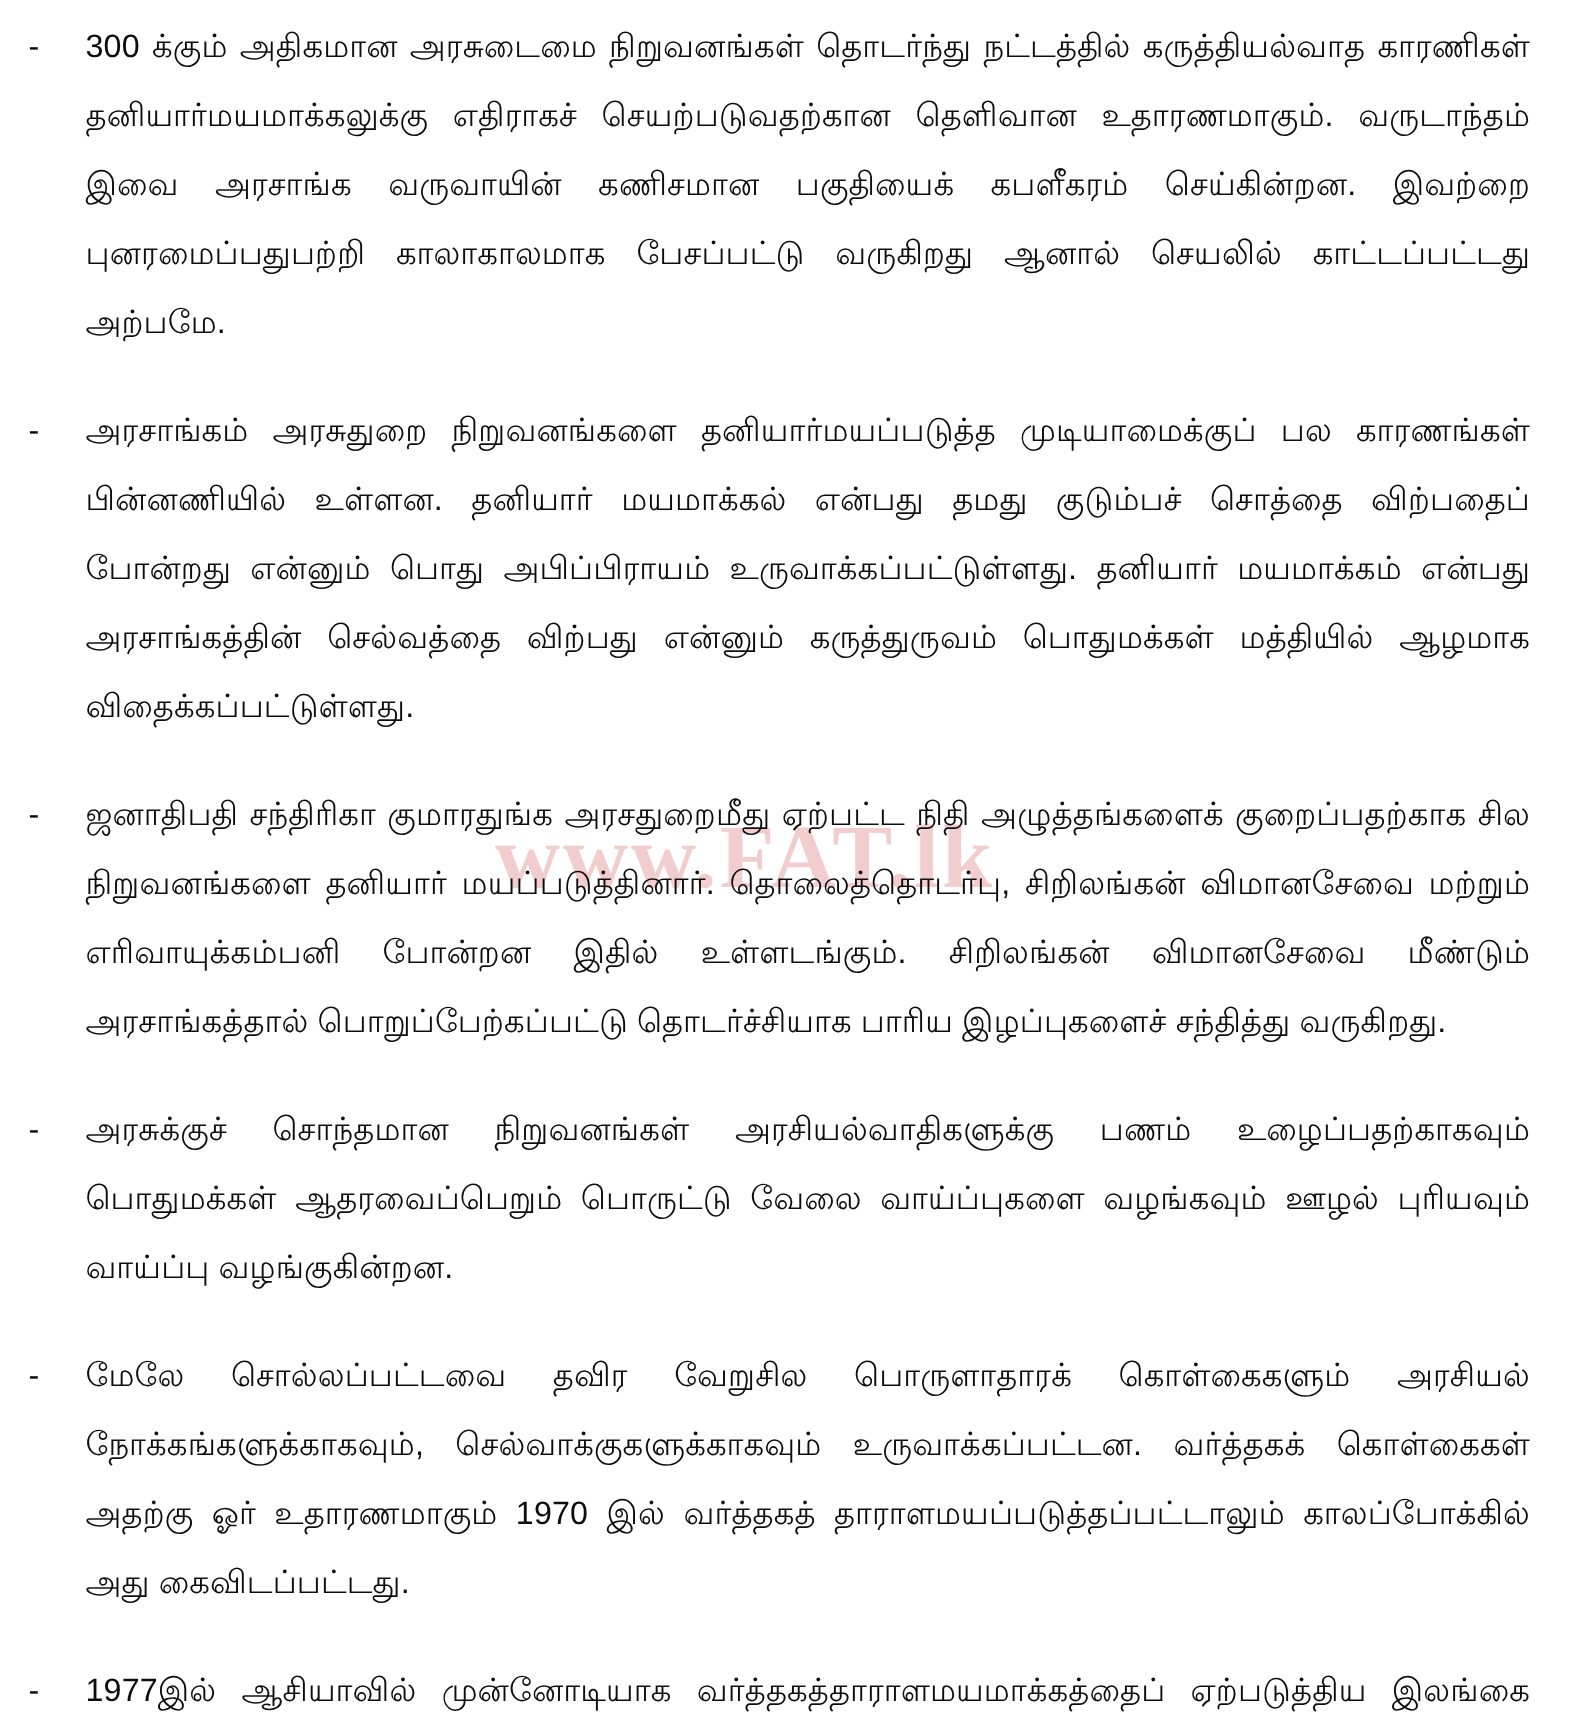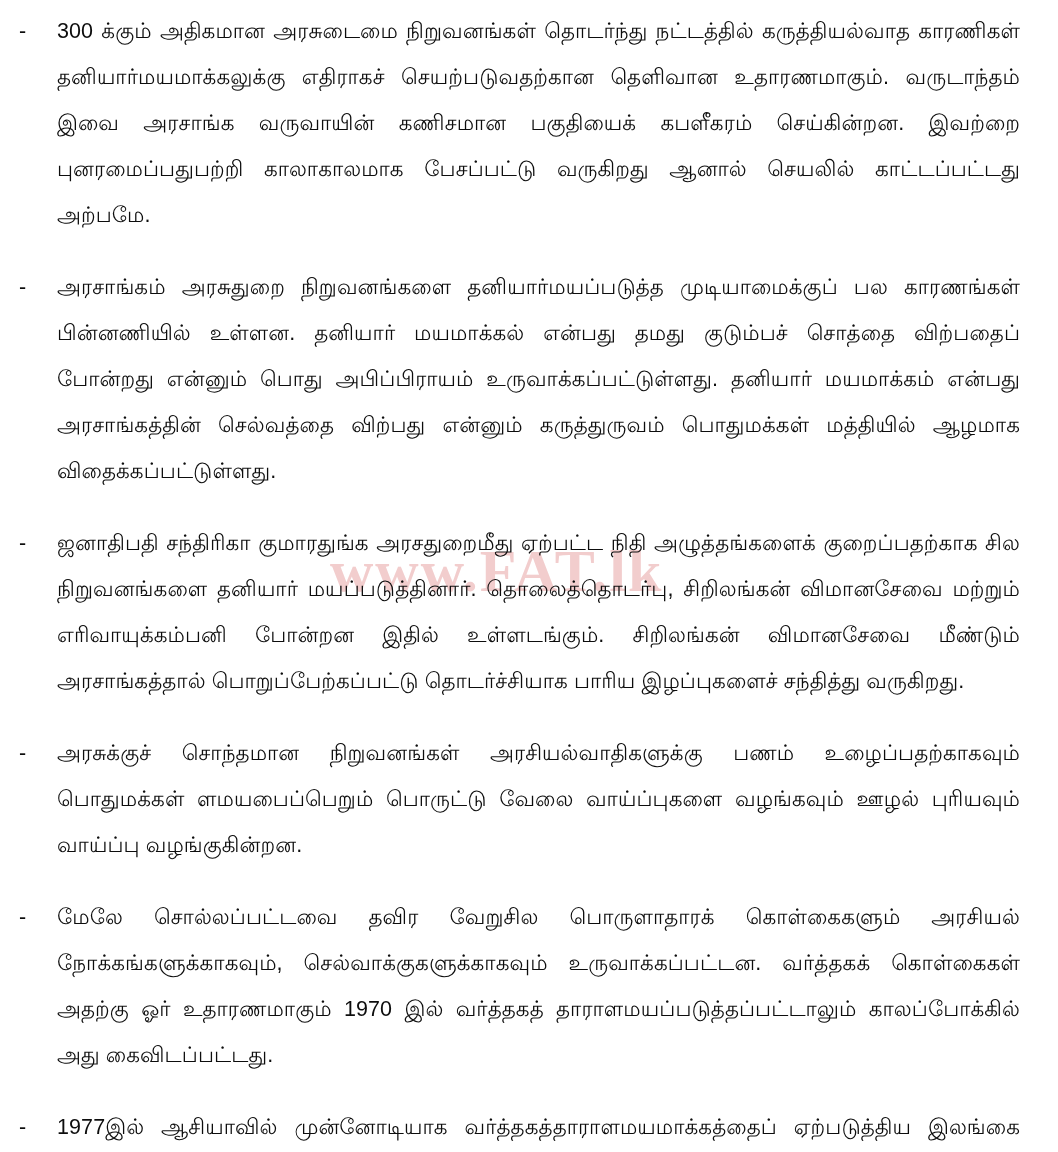--- a/index.html
+++ b/index.html
@@ -102,21 +102,21 @@
       <span class="ptext">அரசாங்கம் அரசுதுறை நிறுவனங்களை தனியார்மயப்படுத்த முடியாமைக்குப் பல காரணங்கள் பின்னணியில் உள்ளன. தனியார் மயமாக்கல் என்பது தமது குடும்பச் சொத்தை விற்பதைப் போன்றது என்னும் பொது அபிப்பிராயம் உருவாக்கப்பட்டுள்ளது. தனியார் மயமாக்கம் என்பது அரசாங்கத்தின் செல்வத்தை விற்பது என்னும் கருத்துருவம் பொதுமக்கள் மத்தியில் ஆழமாக விதைக்கப்பட்டுள்ளது.</span>
     </div>
 
     <div class="para" id="p3">
       <span class="bullet">-</span>
       <span class="ptext">ஜனாதிபதி சந்திரிகா குமாரதுங்க அரசதுறைமீது ஏற்பட்ட நிதி அழுத்தங்களைக் குறைப்பதற்காக சில நிறுவனங்களை தனியார் மயப்படுத்தினார். தொலைத்தொடர்பு, சிறிலங்கன் விமானசேவை மற்றும் எரிவாயுக்கம்பனி போன்றன இதில் உள்ளடங்கும். சிறிலங்கன் விமானசேவை மீண்டும் அரசாங்கத்தால் பொறுப்பேற்கப்பட்டு தொடர்ச்சியாக பாரிய இழப்புகளைச் சந்தித்து வருகிறது.</span>
     </div>
 
     <div class="para" id="p4">
       <span class="bullet">-</span>
-      <span class="ptext">அரசுக்குச் சொந்தமான நிறுவனங்கள் அரசியல்வாதிகளுக்கு பணம் உழைப்பதற்காகவும் பொதுமக்கள் ளமயபைப்பெறும் பொருட்டு வேலை வாய்ப்புகளை வழங்கவும் ஊழல் புரியவும் வாய்ப்பு வழங்குகின்றன.</span>
+      <span class="ptext">அரசுக்குச் சொந்தமான நிறுவனங்கள் அரசியல்வாதிகளுக்கு பணம் உழைப்பதற்காகவும் பொதுமக்கள் ஆதரவைப்பெறும் பொருட்டு வேலை வாய்ப்புகளை வழங்கவும் ஊழல் புரியவும் வாய்ப்பு வழங்குகின்றன.</span>
     </div>
 
     <div class="para" id="p5">
       <span class="bullet">-</span>
       <span class="ptext">மேலே சொல்லப்பட்டவை தவிர வேறுசில பொருளாதாரக் கொள்கைகளும் அரசியல் நோக்கங்களுக்காகவும், செல்வாக்குகளுக்காகவும் உருவாக்கப்பட்டன. வர்த்தகக் கொள்கைகள் அதற்கு ஓர் உதாரணமாகும் 1970 இல் வர்த்தகத் தாராளமயப்படுத்தப்பட்டாலும் காலப்போக்கில் அது கைவிடப்பட்டது.</span>
     </div>
 
     <div class="para" id="p6">
       <span class="bullet">-</span>
       <span class="ptext">1977இல் ஆசியாவில் முன்னோடியாக வர்த்தகத்தாராளமயமாக்கத்தைப் ஏற்படுத்திய இலங்கை தற்போது ஆசியாவிலேயே மிகவும் வர்த்தகப்பாதுகாப்பு மிக்க நாடாக மாறியுள்ளது. காலத்திற்கு காலம் இறக்குமதிகள் மீது விதிக்கப்பட்ட கட்டணங்கள் காரணமாகவும் துணைத்தீர்வைத்தடைகள் காரணமா-கவும் இந்நிலை ஏற்பட்டுள்ளது.</span>

